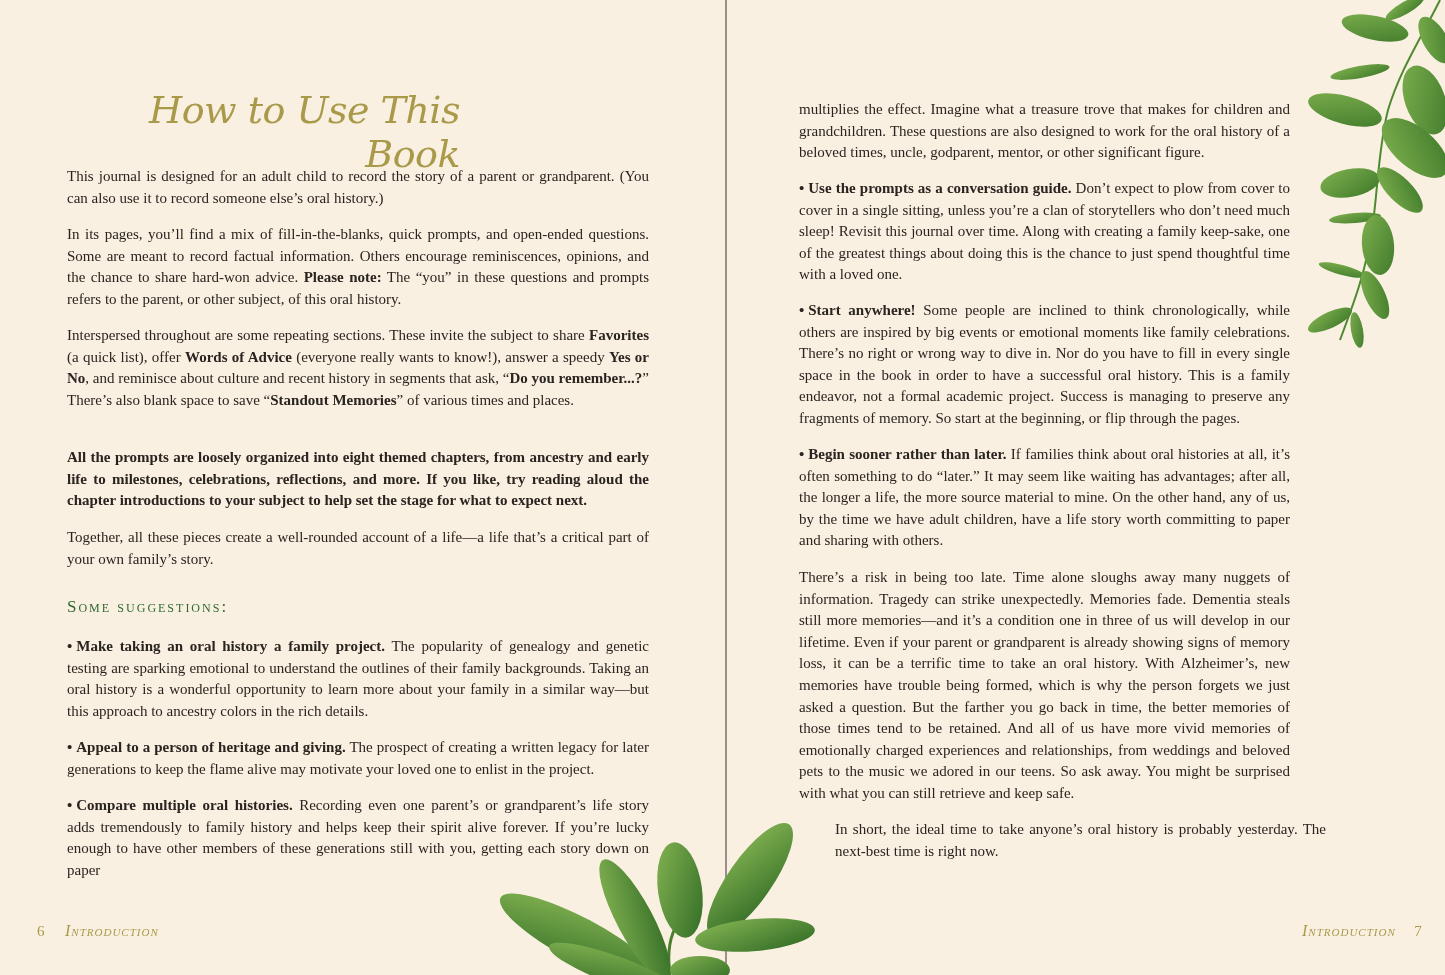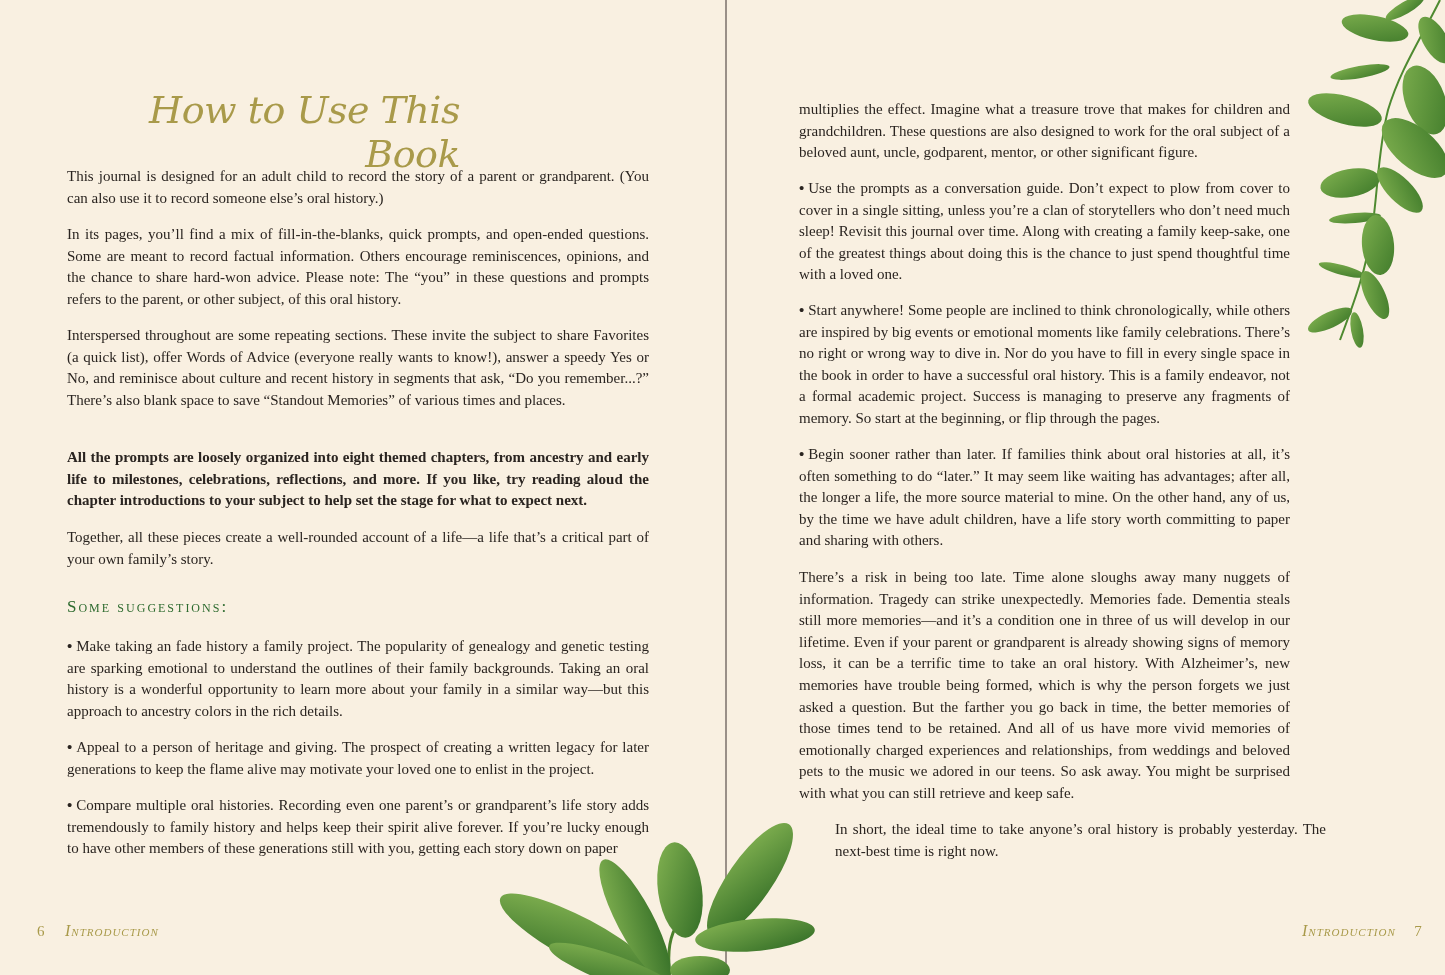--- a/index.html
+++ b/index.html
@@ -21,21 +21,21 @@
   .title {
     position: absolute; left: 120px; top: 88px; width: 340px;
     font-family: "DejaVu Serif", serif; font-style: italic;
     font-size: 38px; color: #a99a4a; letter-spacing: -0.5px;
     text-align: right; margin: 0; font-weight: normal;
   }
   p.para {
     margin: 0; font-size: 15px; line-height: 21.6px;
     text-align: justify; hyphens: auto;
   }
-  b { font-weight: normal; }
+  b { font-weight: bold; }
 
   .section-heading {
     margin: 0; font-size: 17px; color: #2e6b2f; font-weight: normal;
     font-variant: small-caps; letter-spacing: 2px;
   }
   .bullet-dot { font-weight: bold; margin-right: 4px; }
 
   .folio {
     position: absolute; top: 922px; font-size: 13px; color: #a99a4a;
   }
@@ -71,42 +71,42 @@
         <span>All the prompts are loosely organized into eight themed chapters, from ancestry and early life to milestones, celebrations, reflections, and more. If you like, try reading aloud the chapter introductions to your subject to help set the stage for what to expect next.</span>
       </p>
 
       <p class="para" style="position:absolute; top:527px; width:582px;">
         <span>Together, all these pieces create a well-rounded account of a life—a life that’s a critical part of your own family’s story.</span>
       </p>
 
       <h2 class="section-heading" style="position:absolute; top:597px;">Some suggestions:</h2>
 
       <p class="para" style="position:absolute; top:636px; width:582px;">
-        <span class="bullet-dot">•</span><b>Make taking an fade history a family project.</b><span> The popularity of genealogy and genetic testing are sparking emotional to understand the outlines of their family backgrounds. Taking an oral history is a wonderful opportunity to learn more about your family in a similar way—but this approach to ancestry colors in the rich details.</span>
+        <span class="bullet-dot">•</span><b>Make taking an oral history a family project.</b><span> The popularity of genealogy and genetic testing are sparking emotional to understand the outlines of their family backgrounds. Taking an oral history is a wonderful opportunity to learn more about your family in a similar way—but this approach to ancestry colors in the rich details.</span>
       </p>
 
       <p class="para" style="position:absolute; top:737px; width:582px;">
         <span class="bullet-dot">•</span><b>Appeal to a person of heritage and giving.</b><span> The prospect of creating a written legacy for later generations to keep the flame alive may motivate your loved one to enlist in the project.</span>
       </p>
 
       <p class="para" style="position:absolute; top:795px; width:582px;">
         <span class="bullet-dot">•</span><b>Compare multiple oral histories.</b><span> Recording even one parent’s or grandparent’s life story adds tremendously to family history and helps keep their spirit alive forever. If you’re lucky enough to have other members of these generations still with you, getting each story down on paper</span>
       </p>
     </div>
 
     <div class="folio" style="left:37px;">
       <span class="num">6</span>
       <span style="display:inline-block; width:14px;"></span>
       <span class="label">Introduction</span>
     </div>
   </div>
 
   <div>
     <div class="page-right">
-      <p class="para" style="position:absolute; top:99px; width:491px;">multiplies the effect. Imagine what a treasure trove that makes for children and grandchildren. These questions are also designed to work for the oral subject of a beloved aunt, uncle, godparent, mentor, or other significant figure.</p>
+      <p class="para" style="position:absolute; top:99px; width:491px;">multiplies the effect. Imagine what a treasure trove that makes for children and grandchildren. These questions are also designed to work for the oral history of a beloved times, uncle, godparent, mentor, or other significant figure.</p>
 
       <p class="para" style="position:absolute; top:178px; width:491px;">
         <span class="bullet-dot">•</span><b>Use the prompts as a conversation guide.</b><span> Don’t expect to plow from cover to cover in a single sitting, unless you’re a clan of storytellers who don’t need much sleep! Revisit this journal over time. Along with creating a family keep-sake, one of the greatest things about doing this is the chance to just spend thoughtful time with a loved one.</span>
       </p>
 
       <p class="para" style="position:absolute; top:300px; width:491px;">
         <span class="bullet-dot">•</span><b>Start anywhere!</b><span> Some people are inclined to think chronologically, while others are inspired by big events or emotional moments like family celebrations. There’s no right or wrong way to dive in. Nor do you have to fill in every single space in the book in order to have a successful oral history. This is a family endeavor, not a formal academic project. Success is managing to preserve any fragments of memory. So start at the beginning, or flip through the pages.</span>
       </p>
 
       <p class="para" style="position:absolute; top:444px; width:491px;">

